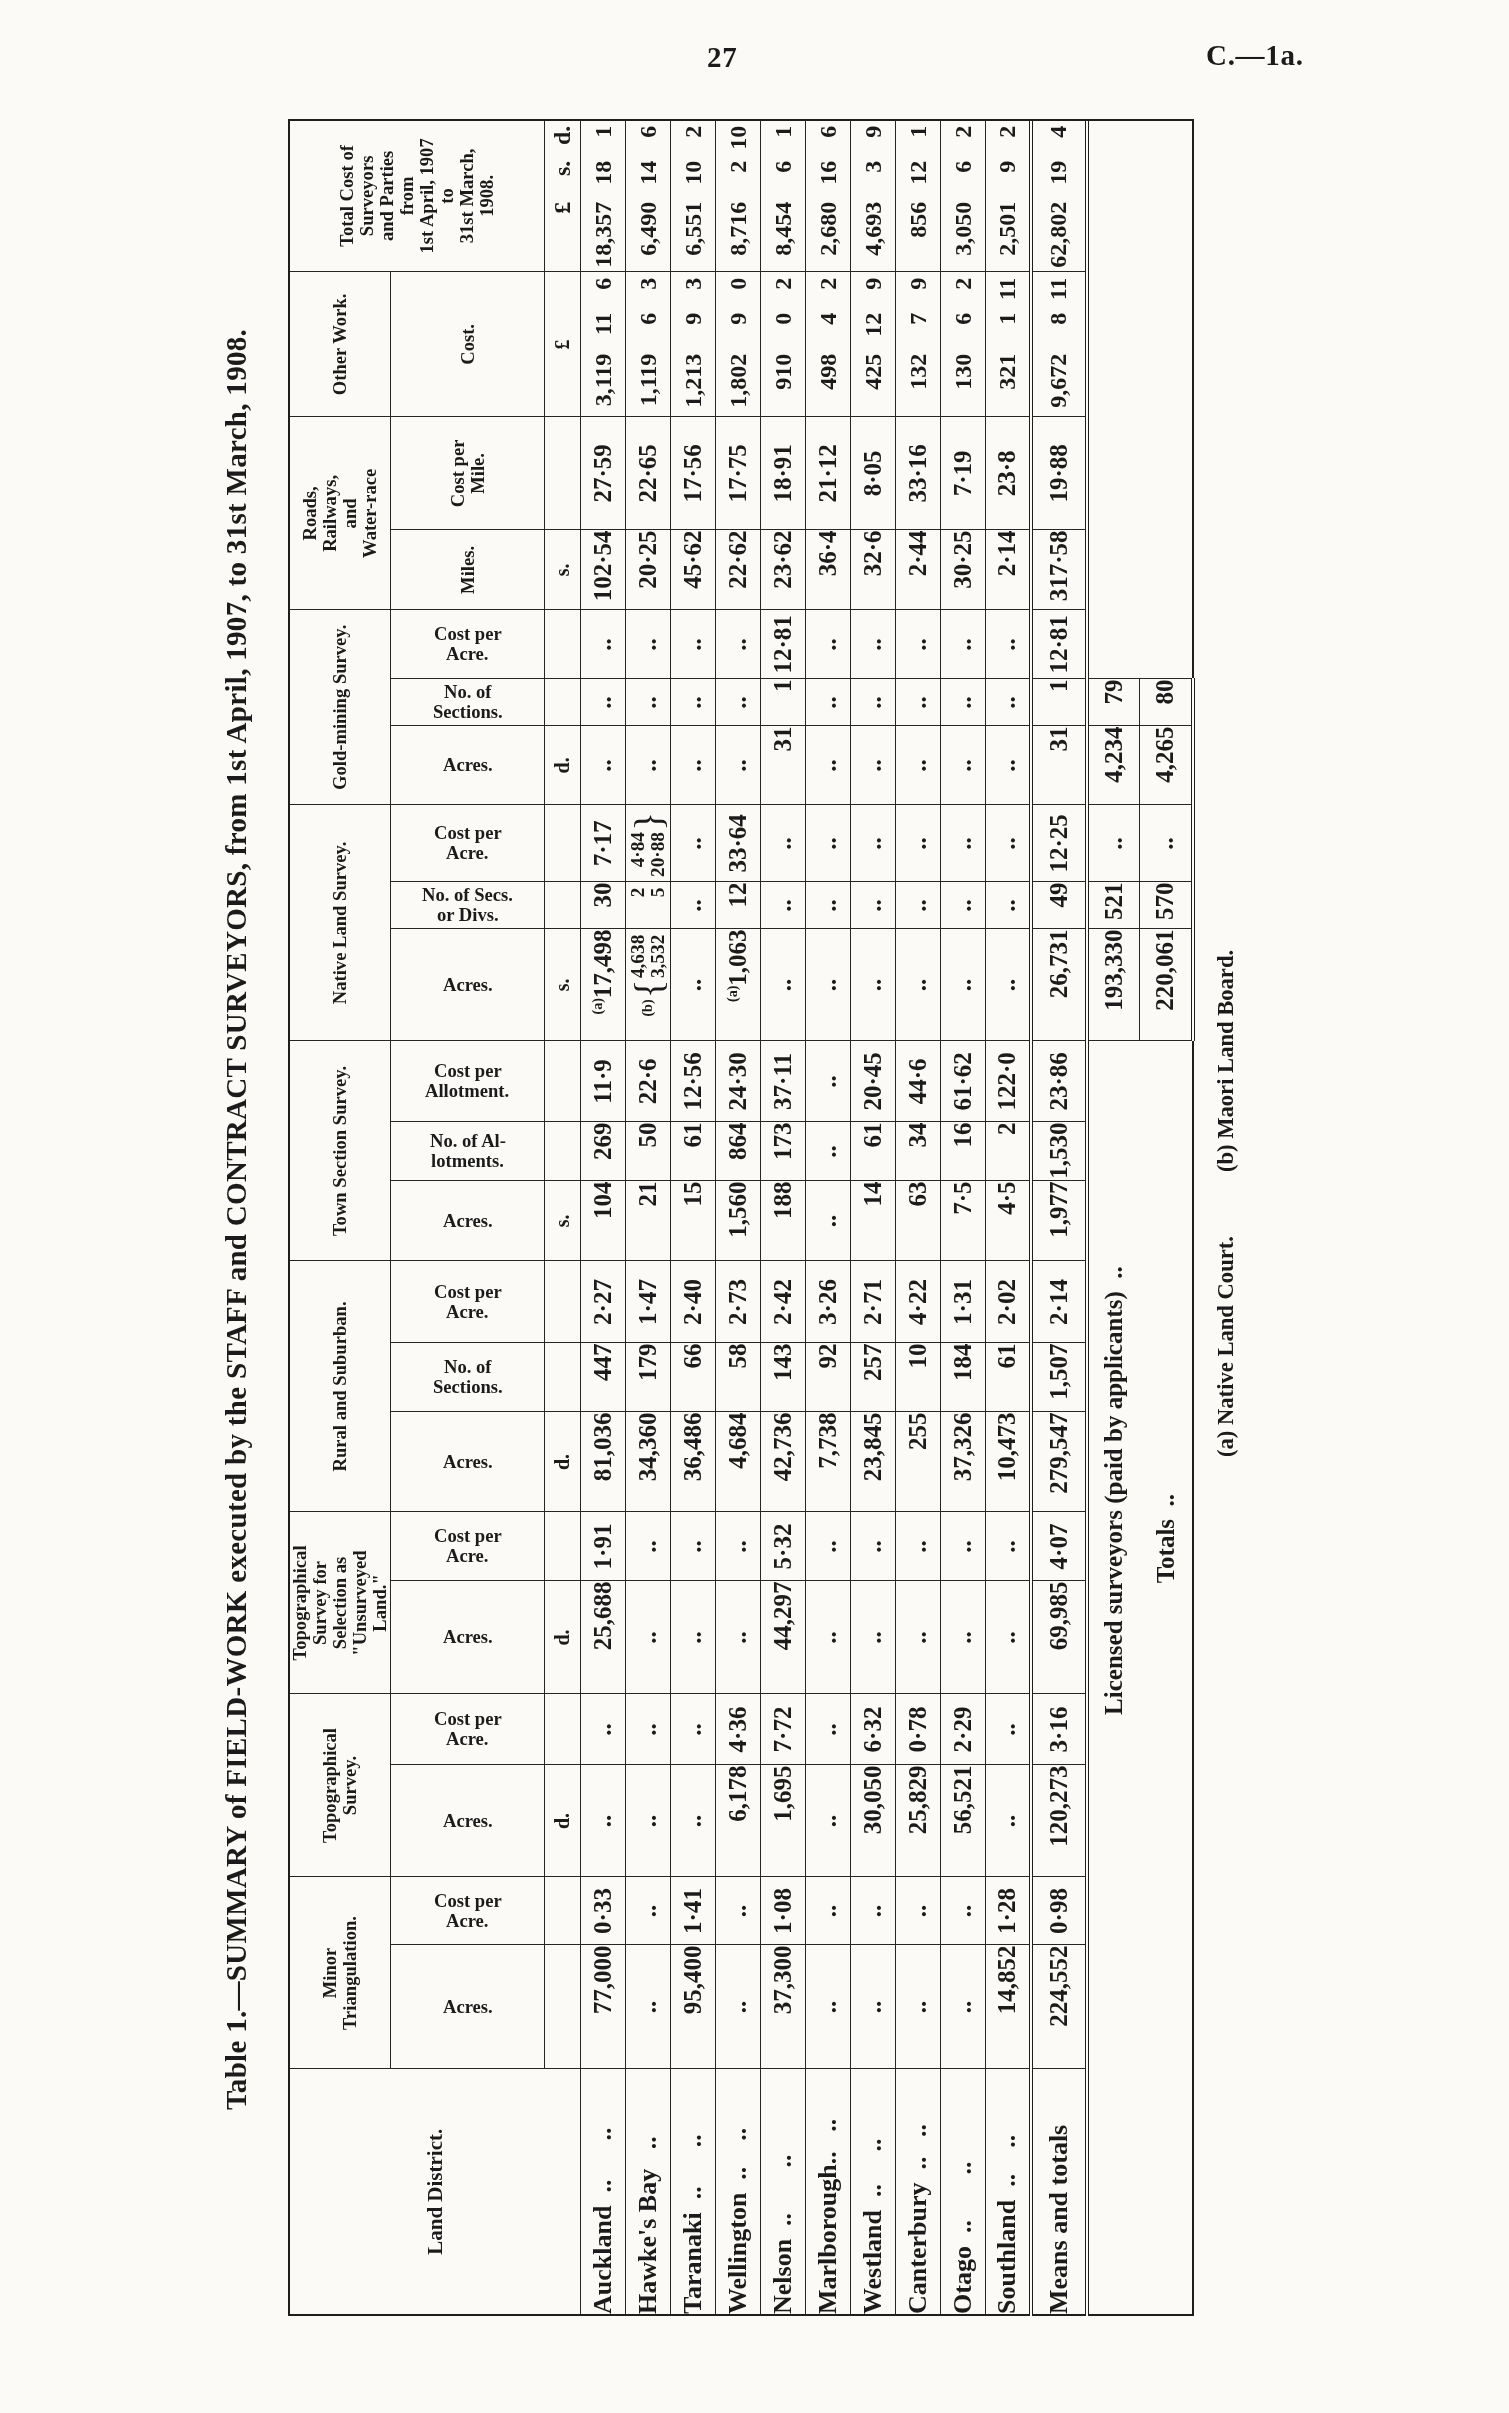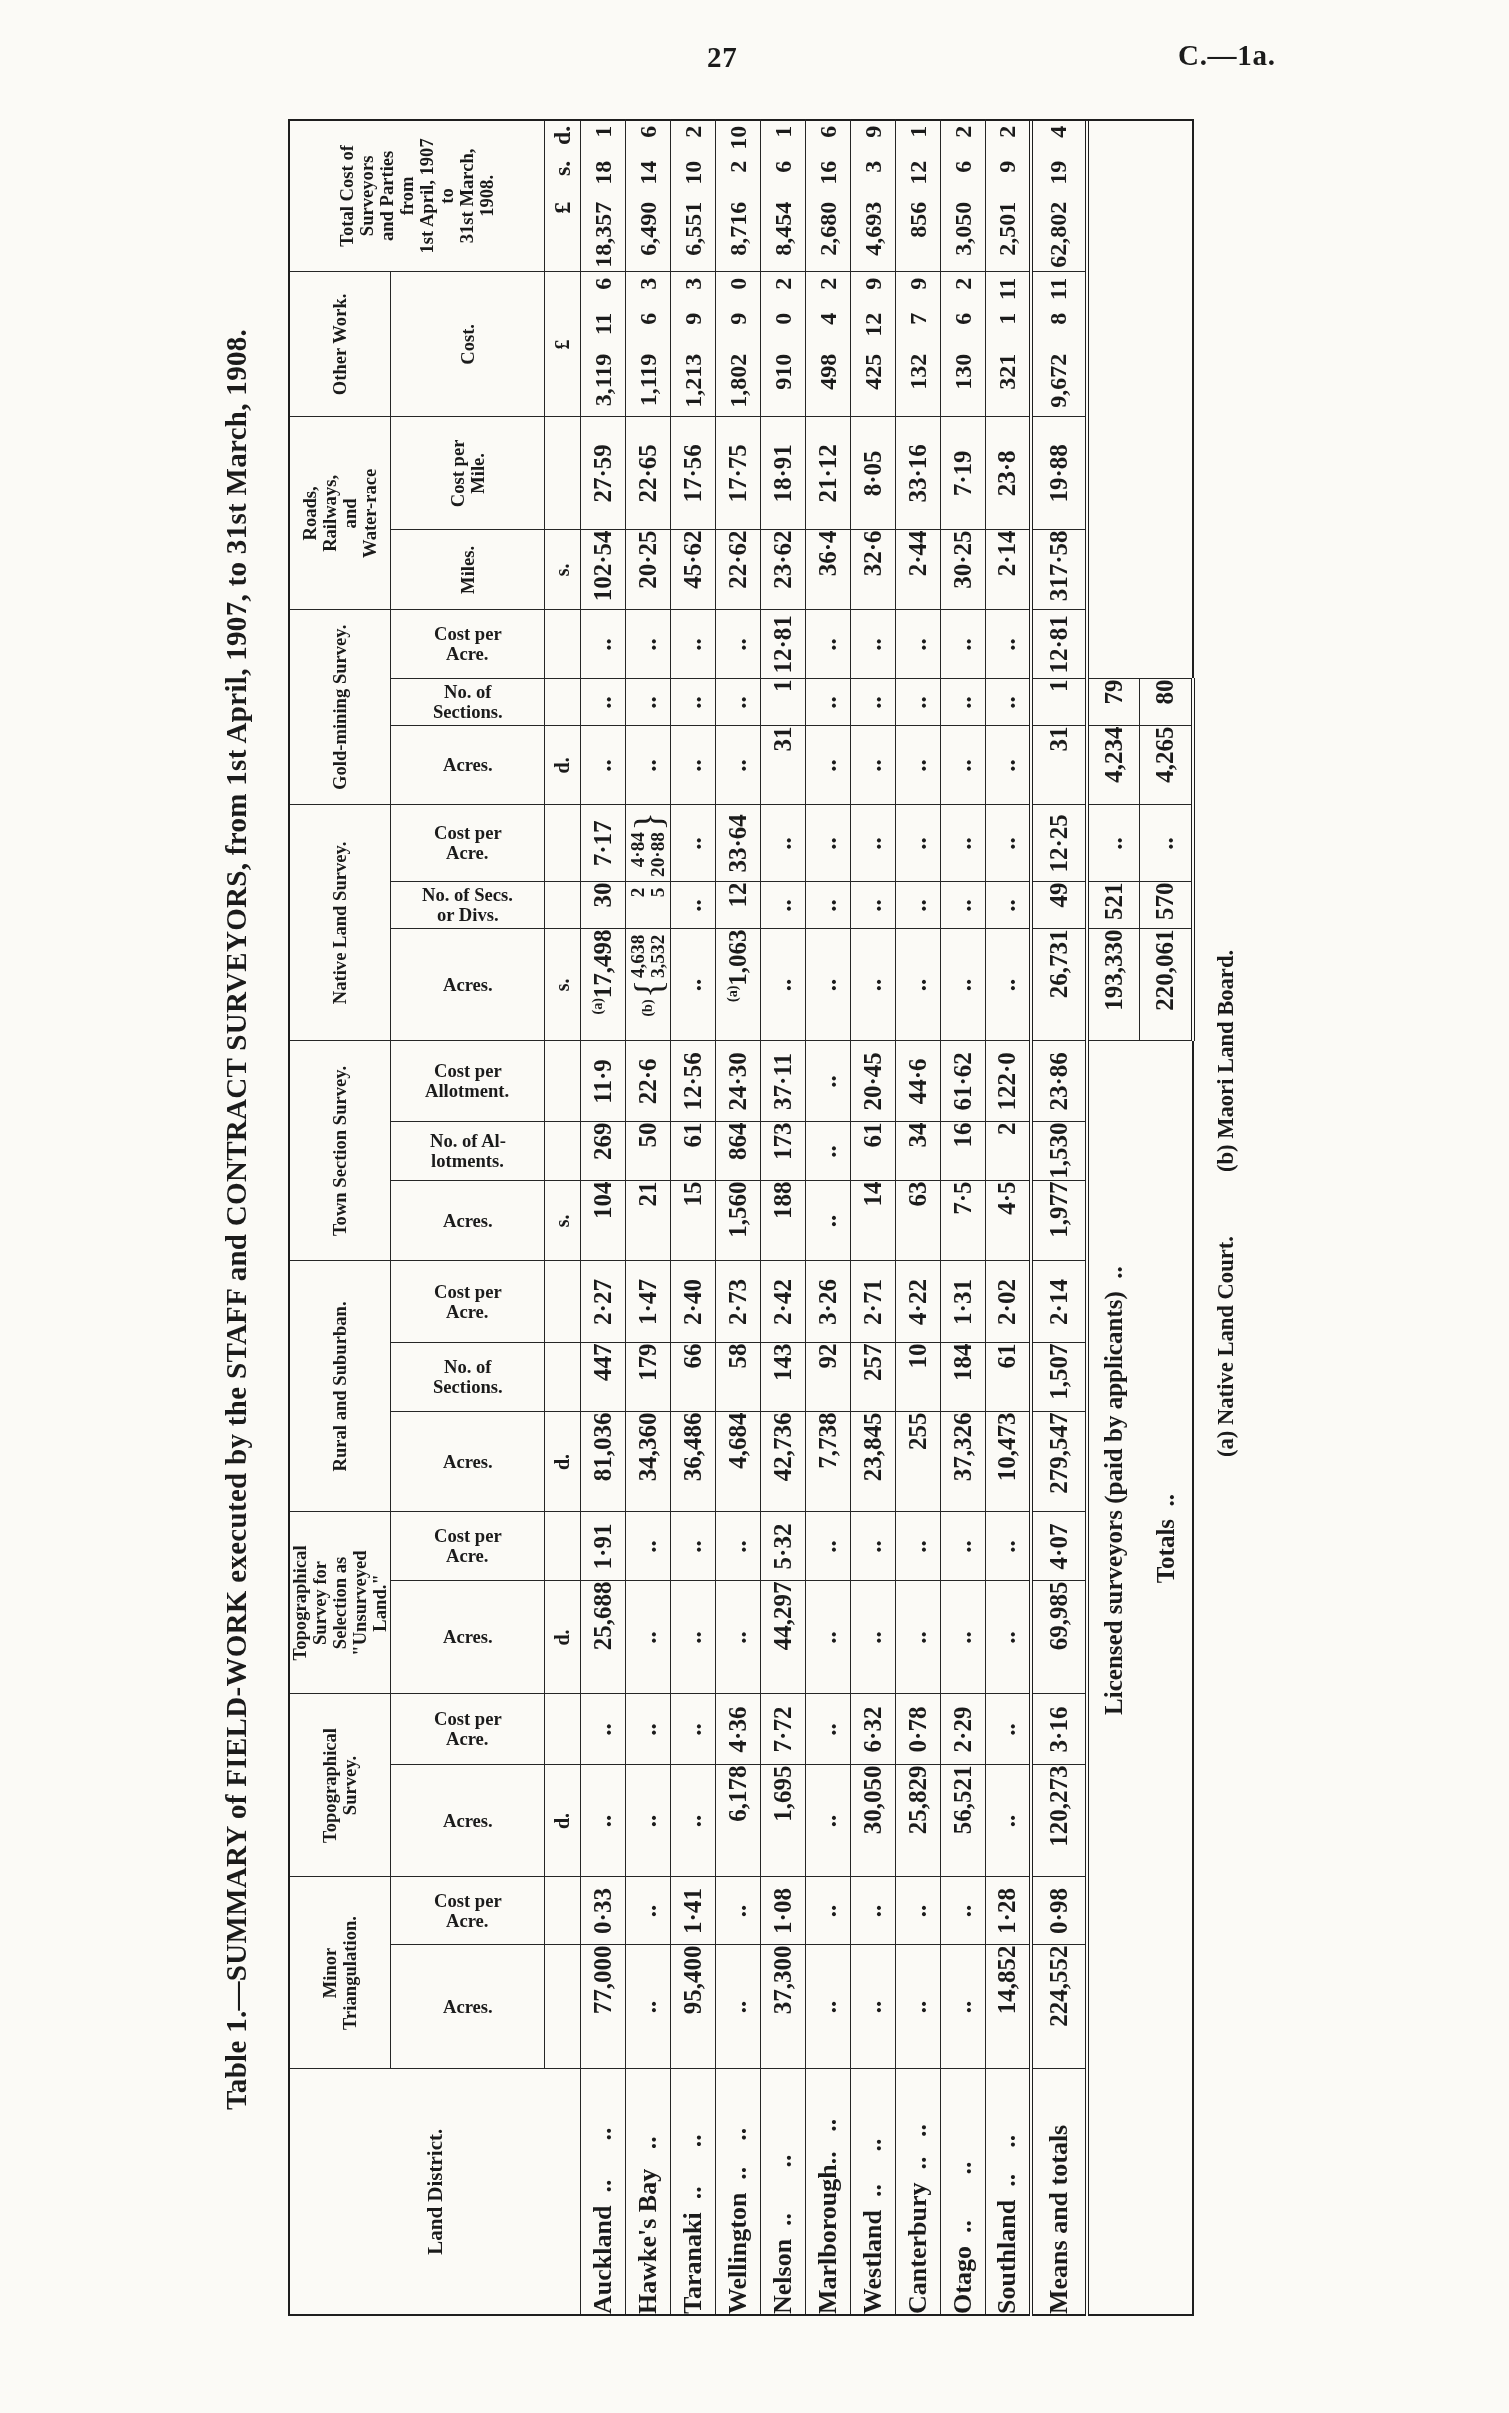--- a/index.html
+++ b/index.html
@@ -1,20 +1,20 @@
 <!DOCTYPE html>
 <html style="font-size:10.6px"><head>
 <meta charset="utf-8">
 <style>
   html,body{margin:0;padding:0;}
   body{width:1510px;height:2413px;position:relative;background:#fbfaf6;overflow:hidden;
        font-family:"Liberation Serif","DejaVu Serif",serif;color:#1b1b1b;}
   .pagehead{position:absolute;font-weight:bold;font-size:29px;letter-spacing:0.7px;}
   #page-num{left:707px;top:41px;}
-  #doc-ref{left:1178px;top:39px;}
+  #doc-ref{left:1206px;top:39px;}
   .landscape{position:absolute;left:0;top:0;width:2413px;height:1510px;
              transform:translateY(2413px) rotate(-90deg);transform-origin:0 0;}
   .title{position:absolute;left:97px;top:220px;width:2193px;text-align:center;
          font-size:29px;font-weight:bold;white-space:nowrap;letter-spacing:0.3px;}
   table.main{position:absolute;left:97px;top:288px;width:2193px;border-collapse:collapse;
              table-layout:fixed;}
   table.main th,table.main td{border:1.3px solid #262626;padding:0;overflow:hidden;}
   table.main{border:2.7px solid #1e1e1e;}
   tr.grouprow{height:100px;}
   tr.subrow{height:154px;}

